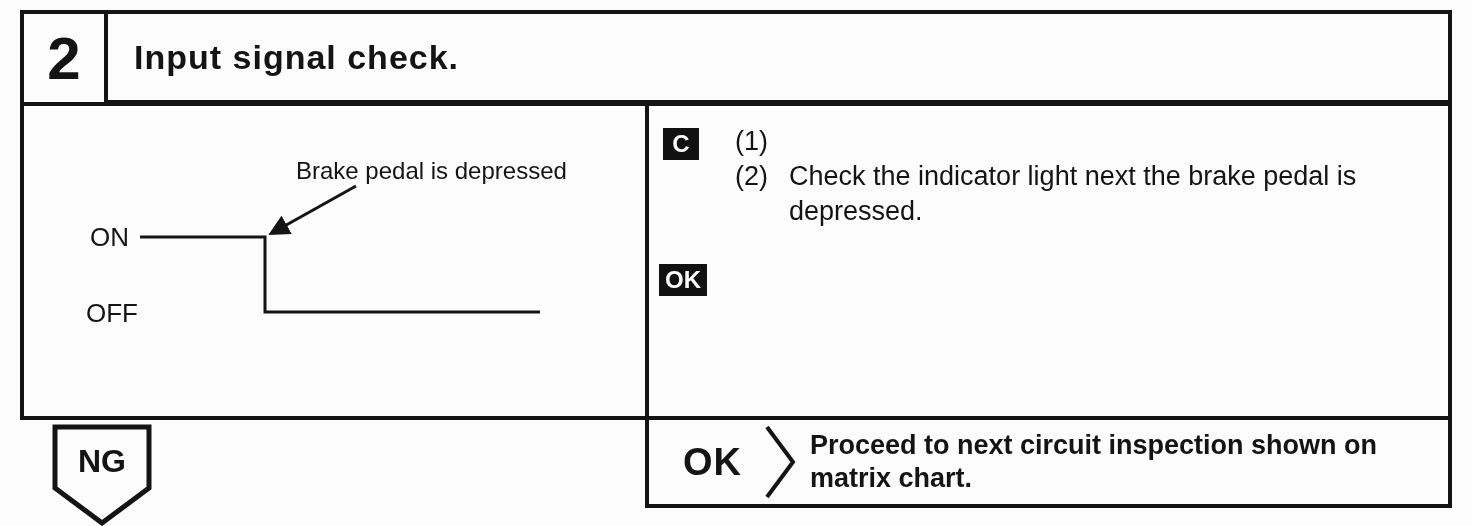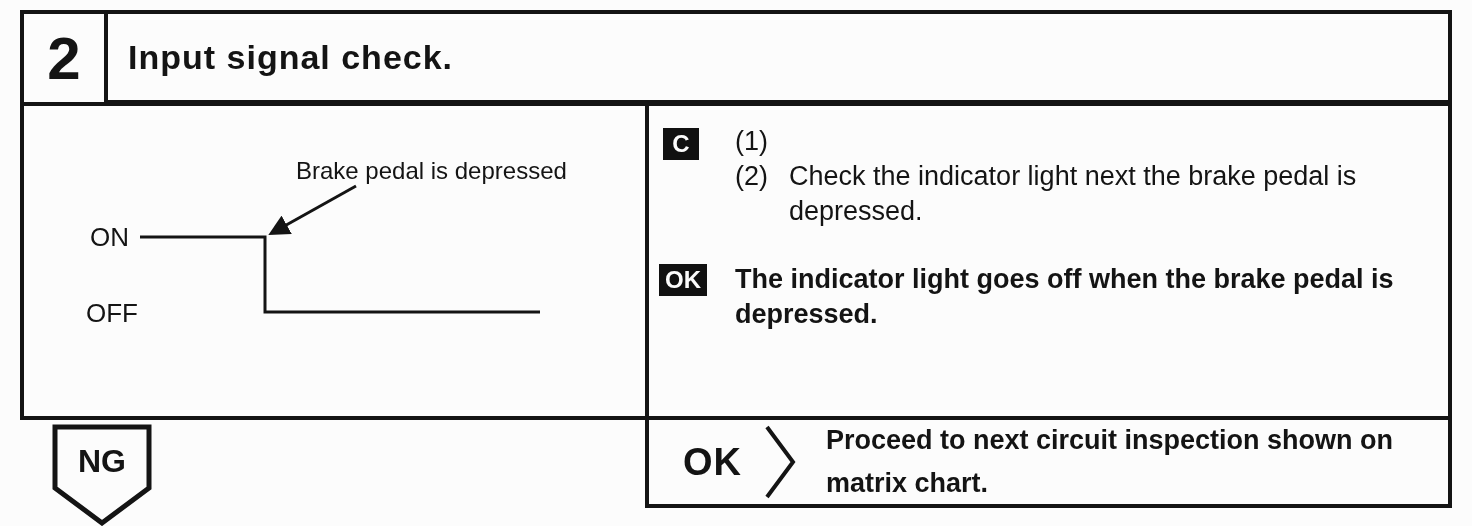--- a/index.html
+++ b/index.html
@@ -16,21 +16,21 @@
 
   
   .step-box {
     left:20px; top:10px; width:88px; height:96px;
     display:flex; align-items:center; justify-content:center;
     font-size:60px; font-weight:bold;
   }
   .title-box {
     left:104px; top:10px; width:1348px; height:94px;
     display:flex; align-items:center;
-    padding-left:20px;
+    padding-left:26px;
     font-size:34px; font-weight:bold;
     letter-spacing:1px;
   }
 
   
   .diagram-box { left:20px; top:102px; width:629px; height:318px; }
   .right-box   { left:645px; top:102px; width:807px; height:318px; }
   .okrow-box   { left:645px; top:416px; width:807px; height:92px;
                  display:flex; align-items:center; padding-left:34px; }
 
@@ -54,22 +54,22 @@
   .item .num { width:54px; flex:0 0 54px; }
   .ok-text {
     position:absolute; left:86px; top:156px; width:712px;
     font-size:27px; font-weight:bold; line-height:35px;
   }
 
   
   .ok-big { font-size:38px; font-weight:bold; letter-spacing:1px; }
   .chevron { margin-left:22px; flex:0 0 auto; }
   .ok-action {
-    margin-left:28px; width:630px;
-    font-size:27px; font-weight:bold; line-height:43px;
+    margin-left:12px; width:630px;
+    font-size:27px; font-weight:bold; line-height:33px;
   }
 
   
   .ng-wrap { left:52px; top:424px; width:100px; height:102px; }
   .ng-wrap text { font-family:"Liberation Sans", sans-serif; font-weight:bold; font-size:32px; fill:#141414; }
 </style>
 </head>
 <body>
 
 <div class="sheet">
@@ -101,21 +101,20 @@
     <div class="items">
       <div class="item">
         <span class="num">(1)</span>
       </div>
       <div class="item">
         <span class="num">(2)</span>
         <span class="txt">Check the indicator light next the brake pedal is depressed.</span>
       </div>
     </div>
     <div class="badge ok-badge">OK</div>
-    <div class="ok-text">The indicator light goes off when the brake pedal is depressed.</div>
   </div>
 
   <div class="abs bordered okrow-box">
     <span class="ok-big">OK</span>
     <svg class="chevron" width="34" height="76" viewBox="0 0 34 76">
       <polyline points="3,3 29,38 3,73" fill="none" stroke="#141414" stroke-width="4"></polyline>
     </svg>
     <div class="ok-action">Proceed to next circuit inspection shown on matrix chart.</div>
   </div>
 

